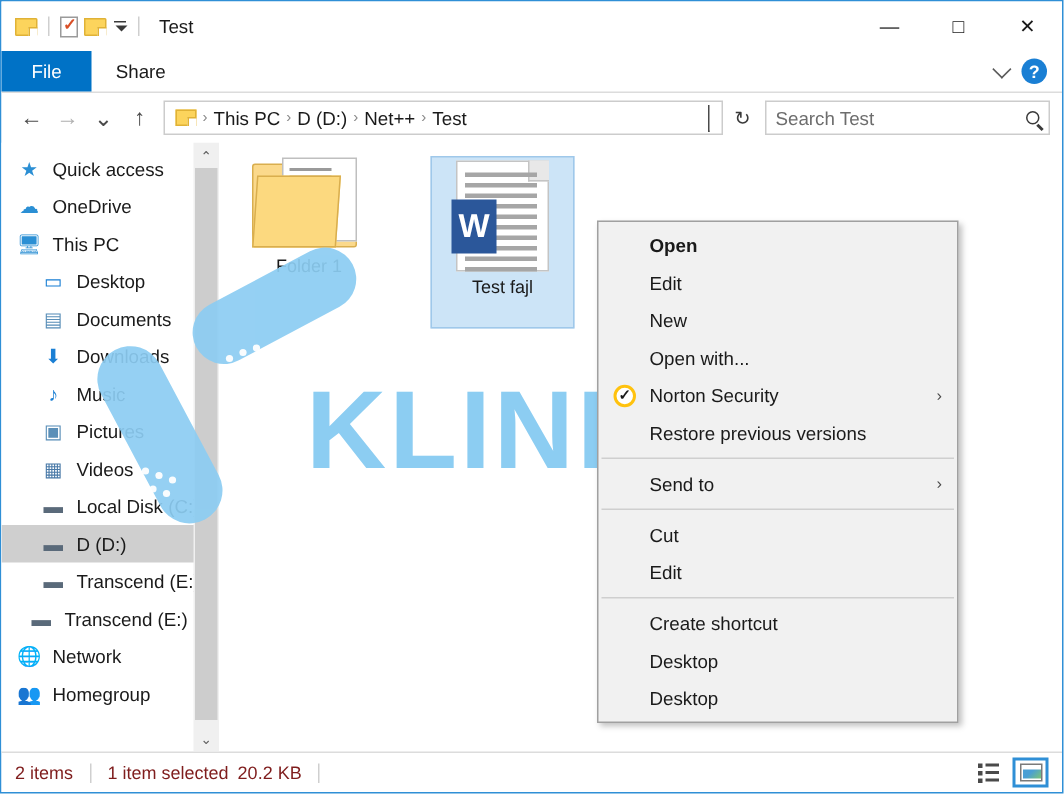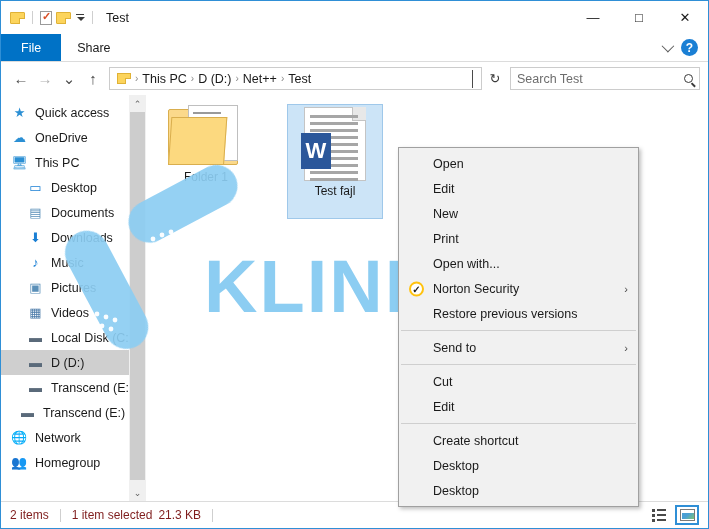--- a/index.html
+++ b/index.html
@@ -250,21 +250,21 @@
     width: 241px; background: #f1f1f1;
     border: 1px solid #a0a0a0;
     box-shadow: 2px 2px 4px rgba(0,0,0,0.25);
     z-index: 20; padding: 3px 0;
   }
   .mi {
     height: 25px; display: flex; align-items: center;
     padding-left: 34px; padding-right: 10px;
     font-size: 12.5px; color: #1a1a1a; position: relative;
   }
-  .mi.bold { font-weight: normal; align-items: center; }
+  .mi.bold { font-weight: bold; align-items: center; }
   .mi-sep { height: 1px; background: #cfcfcf; margin: 4px 2px; }
   .mi-arrow {
     margin-left: auto; font-size: 11px; color: #4a4a4a;
   }
   .norton-ico {
     position: absolute; left: 10px; top: 50%; transform: translateY(-50%);
     width: 15px; height: 15px; border-radius: 50%;
     background: #ffffff; border: 2px solid #ffc20e;
     display: flex; align-items: center; justify-content: center;
     font-size: 10px; color: #1a1a1a; font-weight: bold;
@@ -528,23 +528,20 @@
       <div class="mi bold">
         <span>Open</span>
       </div>
       <div class="mi">
         <span>Edit</span>
       </div>
       <div class="mi">
         <span>New</span>
       </div>
       <div class="mi">
-        <span>Print</span>
-      </div>
-      <div class="mi">
         <span>Open with...</span>
       </div>
       <div class="mi">
         <span class="norton-ico">✓</span>
         <span>Norton Security</span>
         <span class="mi-arrow">›</span>
       </div>
       <div class="mi">
         <span>Restore previous versions</span>
       </div>
@@ -569,21 +566,21 @@
       </div>
       <div class="mi">
         <span>Desktop</span>
       </div>
     </div>
 
   <div id="statusbar">
     <span class="status-txt">2 items</span>
     <span id="status-sep"></span>
     <span class="status-txt">1 item selected</span>
-    <span class="status-txt" style="margin-left:6px">21.3 KB</span>
+    <span class="status-txt" style="margin-left:6px">20.2 KB</span>
     <span id="status-sep2"></span>
     <div id="viewbtns">
       <div class="vbtn">
         <span class="details-ico">
           <span class="col">
               <i></i>
               <i></i>
               <i></i>
             </span>
           <span class="col2">

